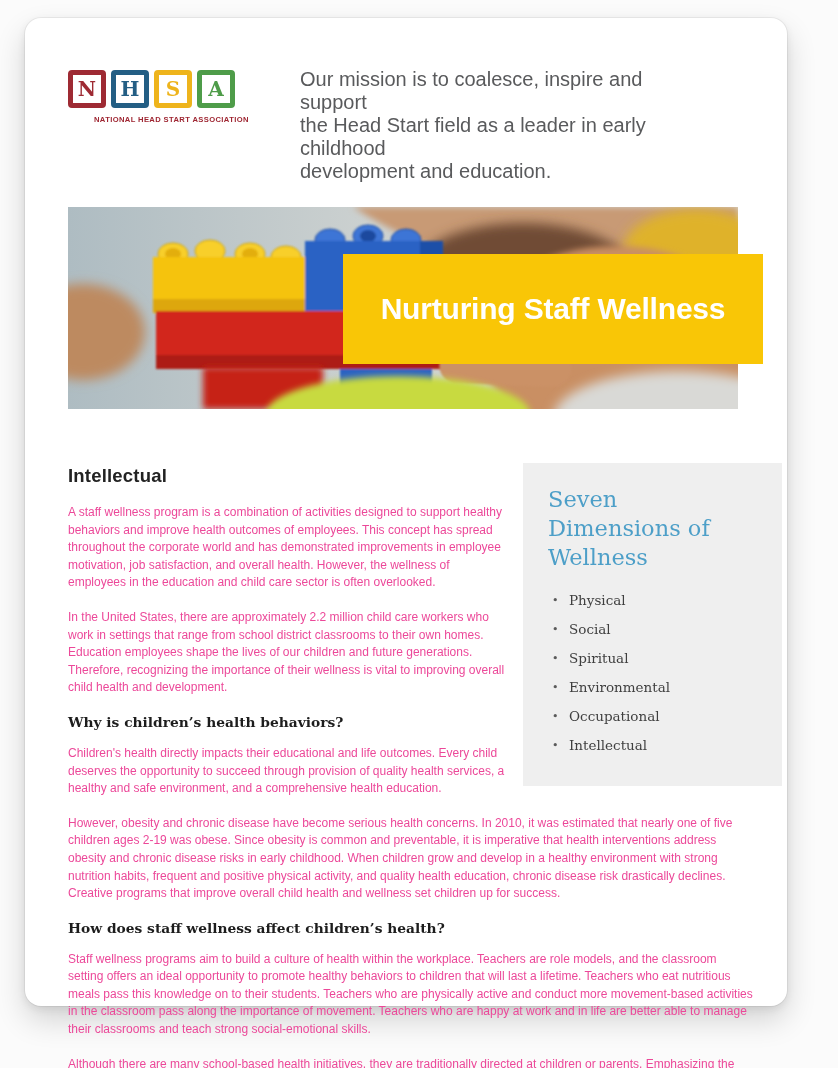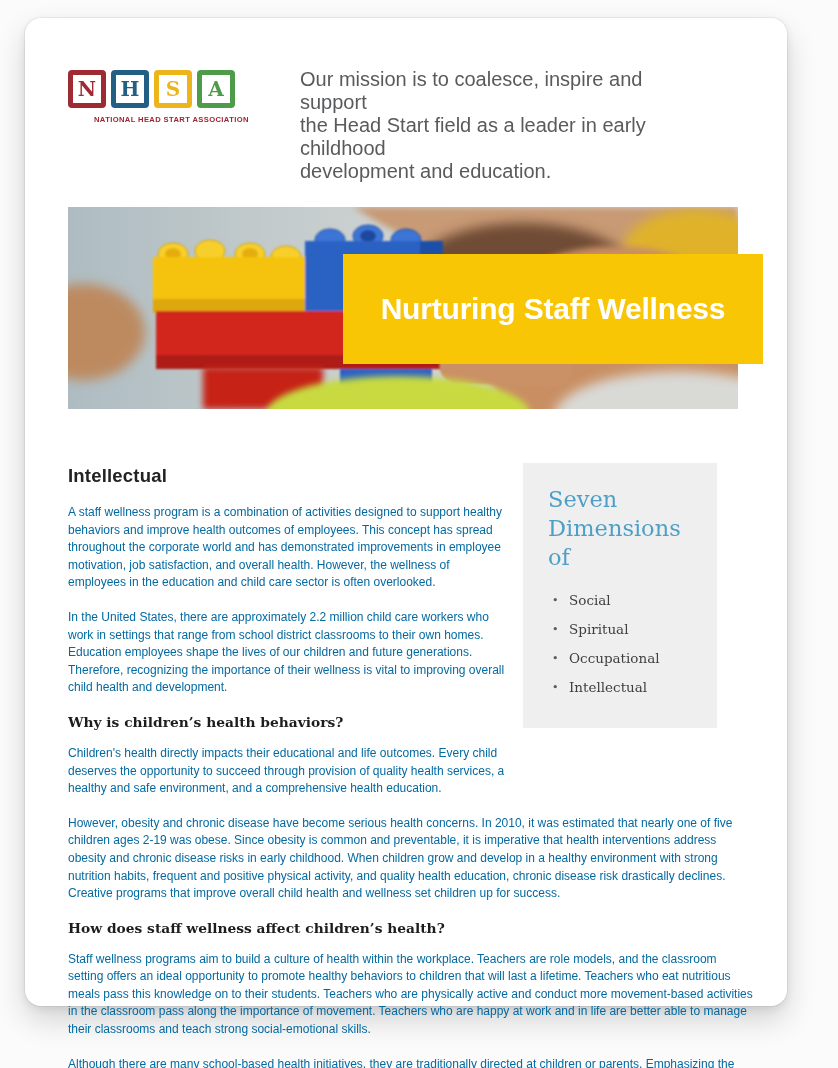--- a/index.html
+++ b/index.html
@@ -53,29 +53,29 @@
   }
   
   .content { padding:26px 32px 0 43px; }
   .intro-row { display:flex; align-items:flex-start; }
   .col-left { width:440px; flex:none; }
   h1.intro-heading {
     font-size:18.5px; font-weight:bold; color:#222222;
     margin-bottom:17px; letter-spacing:.2px;
   }
   p.body-text {
-    font-size:12px; line-height:17.6px; color:#0369a1; margin-bottom:17px;
+    font-size:12px; line-height:17.6px; color:#ec4899; margin-bottom:17px;
   }
   h2.subhead {
     font-family:"DejaVu Serif", serif; font-weight:bold;
     font-size:13.8px; color:#1d1d1d; margin:3px 0 15px 0;
   }
   
   .sidebar {
-    width:194px; flex:none; margin-left:15px; margin-top:-2px;
+    width:259px; flex:none; margin-left:15px; margin-top:-2px;
     background:#efefef; padding:22px 14px 26px 25px;
   }
   .sidebar-title {
     font-family:"DejaVu Serif", serif; font-weight:400;
     font-size:22.5px; line-height:29px; color:#4d9fc8;
     margin-bottom:14px;
   }
   .wellness-list { list-style:none; }
   .wellness-list li {
     font-family:"DejaVu Serif", serif; font-size:13.5px; color:#3f3f3f;
@@ -176,24 +176,27 @@
         <h1 class="intro-heading">Intellectual</h1>
         <p class="body-text">A staff wellness program is a combination of activities designed to support healthy behaviors and improve health outcomes of employees. This concept has spread throughout the corporate world and has demonstrated improvements in employee motivation, job satisfaction, and overall health. However, the wellness of employees in the education and child care sector is often overlooked.</p>
         <p class="body-text">In the United States, there are approximately 2.2 million child care workers who work in settings that range from school district classrooms to their own homes. Education employees shape the lives of our children and future generations. Therefore, recognizing the importance of their wellness is vital to improving overall child health and development.</p>
         <h2 class="subhead">Why is children’s health behaviors?</h2>
         <p class="body-text">Children's health directly impacts their educational and life outcomes. Every child deserves the opportunity to succeed through provision of quality health services, a healthy and safe environment, and a comprehensive health education.</p>
       </div>
       <div class="sidebar">
         <div class="sidebar-title">
           <div>Seven</div>
           <div>Dimensions of</div>
+          <div>Wellness</div>
         </div>
         <ul class="wellness-list">
+          <li>Physical</li>
           <li>Social</li>
           <li>Spiritual</li>
+          <li>Environmental</li>
           <li>Occupational</li>
           <li>Intellectual</li>
         </ul>
       </div>
     </div>
 
     <p class="body-text">However, obesity and chronic disease have become serious health concerns. In 2010, it was estimated that nearly one of five children ages 2-19 was obese. Since obesity is common and preventable, it is imperative that health interventions address obesity and chronic disease risks in early childhood. When children grow and develop in a healthy environment with strong nutrition habits, frequent and positive physical activity, and quality health education, chronic disease risk drastically declines. Creative programs that improve overall child health and wellness set children up for success.</p>
     <h2 class="subhead">How does staff wellness affect children’s health?</h2>
     <p class="body-text">Staff wellness programs aim to build a culture of health within the workplace. Teachers are role models, and the classroom setting offers an ideal opportunity to promote healthy behaviors to children that will last a lifetime. Teachers who eat nutritious meals pass this knowledge on to their students. Teachers who are physically active and conduct more movement-based activities in the classroom pass along the importance of movement. Teachers who are happy at work and in life are better able to manage their classrooms and teach strong social-emotional skills.</p>
     <p class="body-text">Although there are many school-based health initiatives, they are traditionally directed at children or parents. Emphasizing the relationship that teachers, child care providers, and school staff have with students is an important but often overlooked avenue for reducing adverse child health outcomes. Staff wellness programs can provide innovative and cost-effective opportunities to improve the culture of health for our nation's children.</p>

